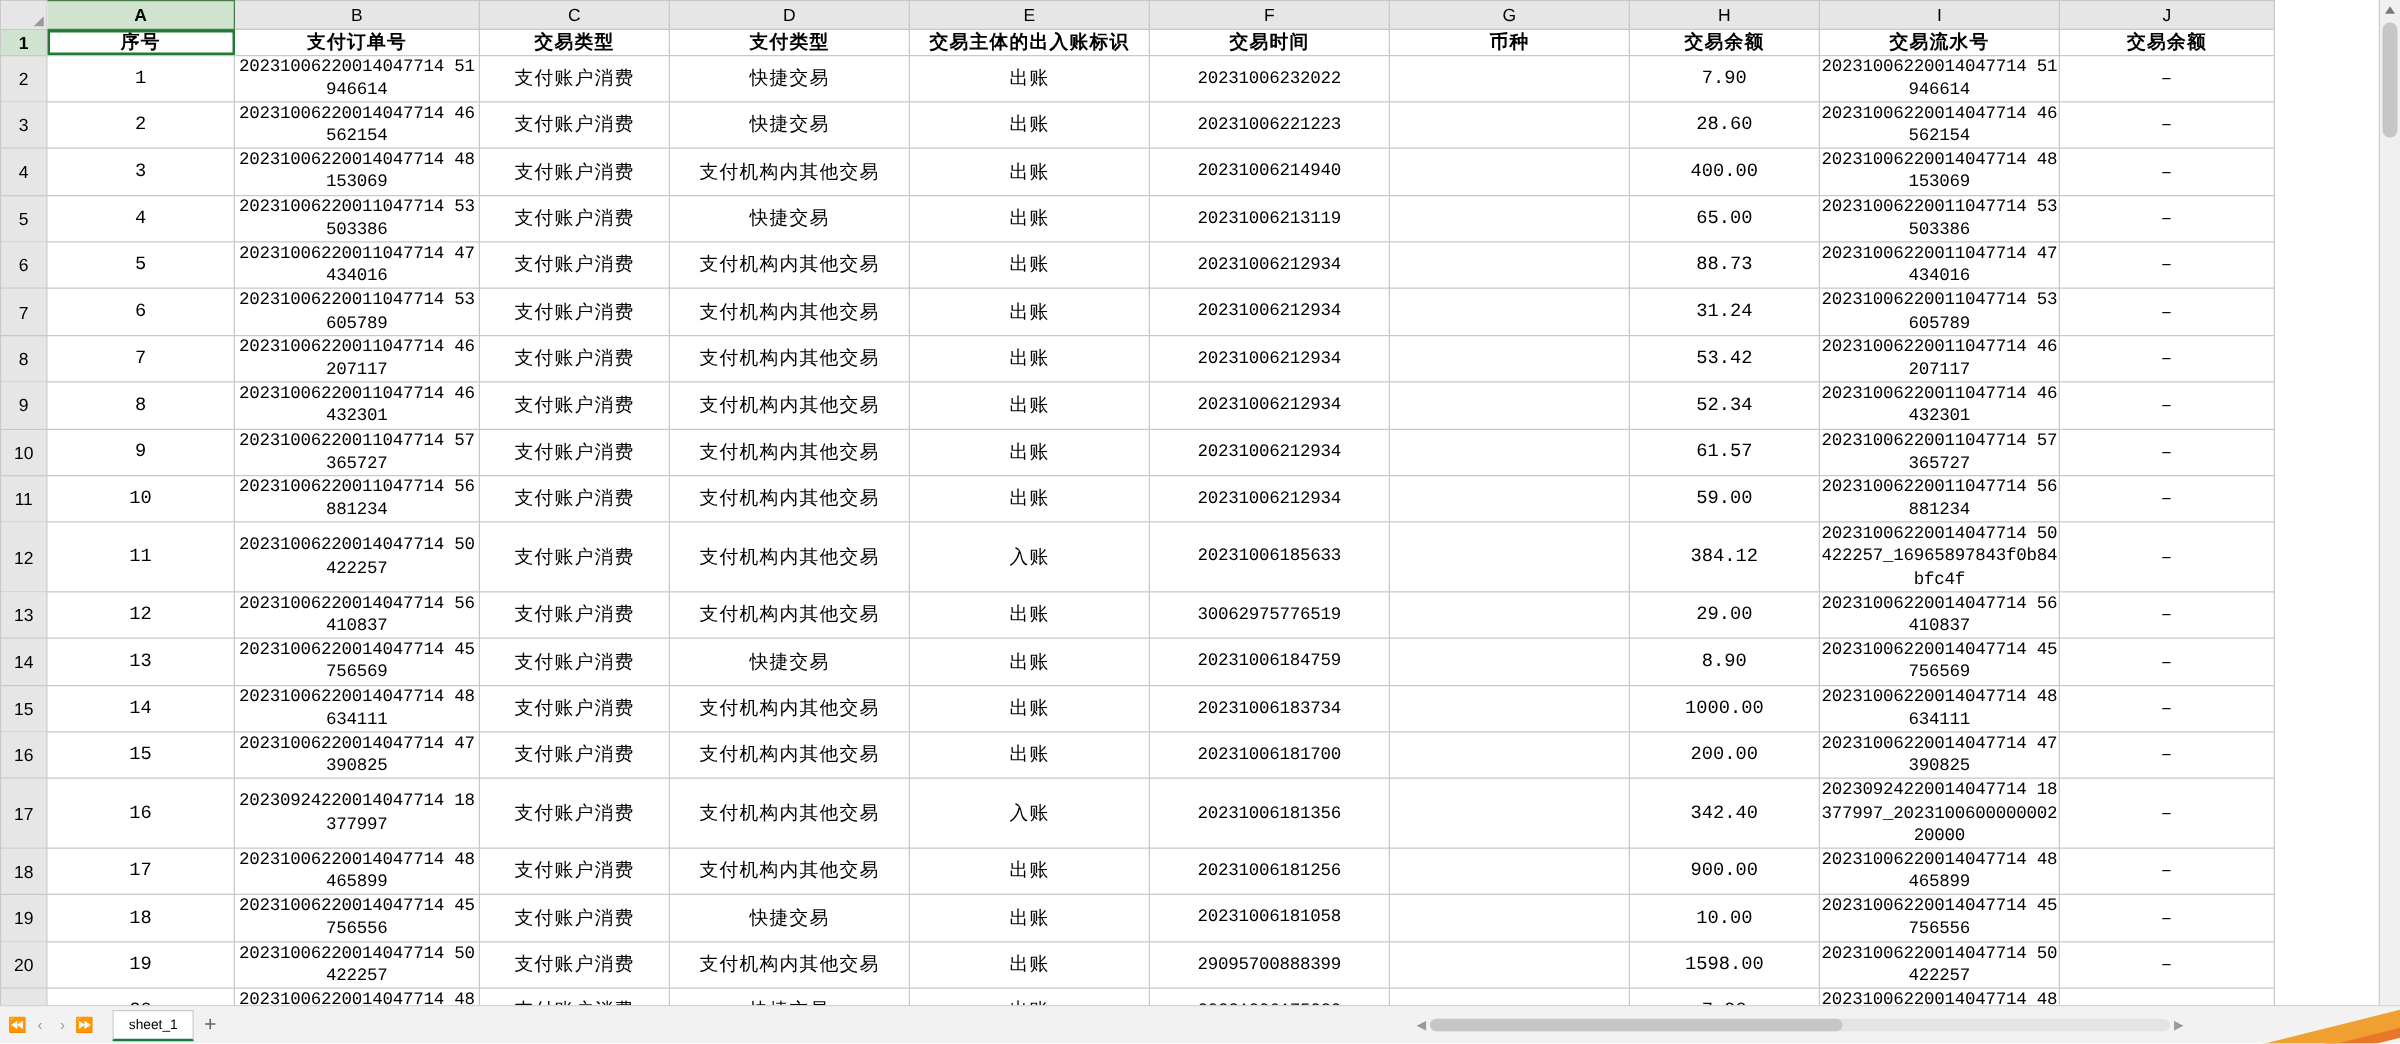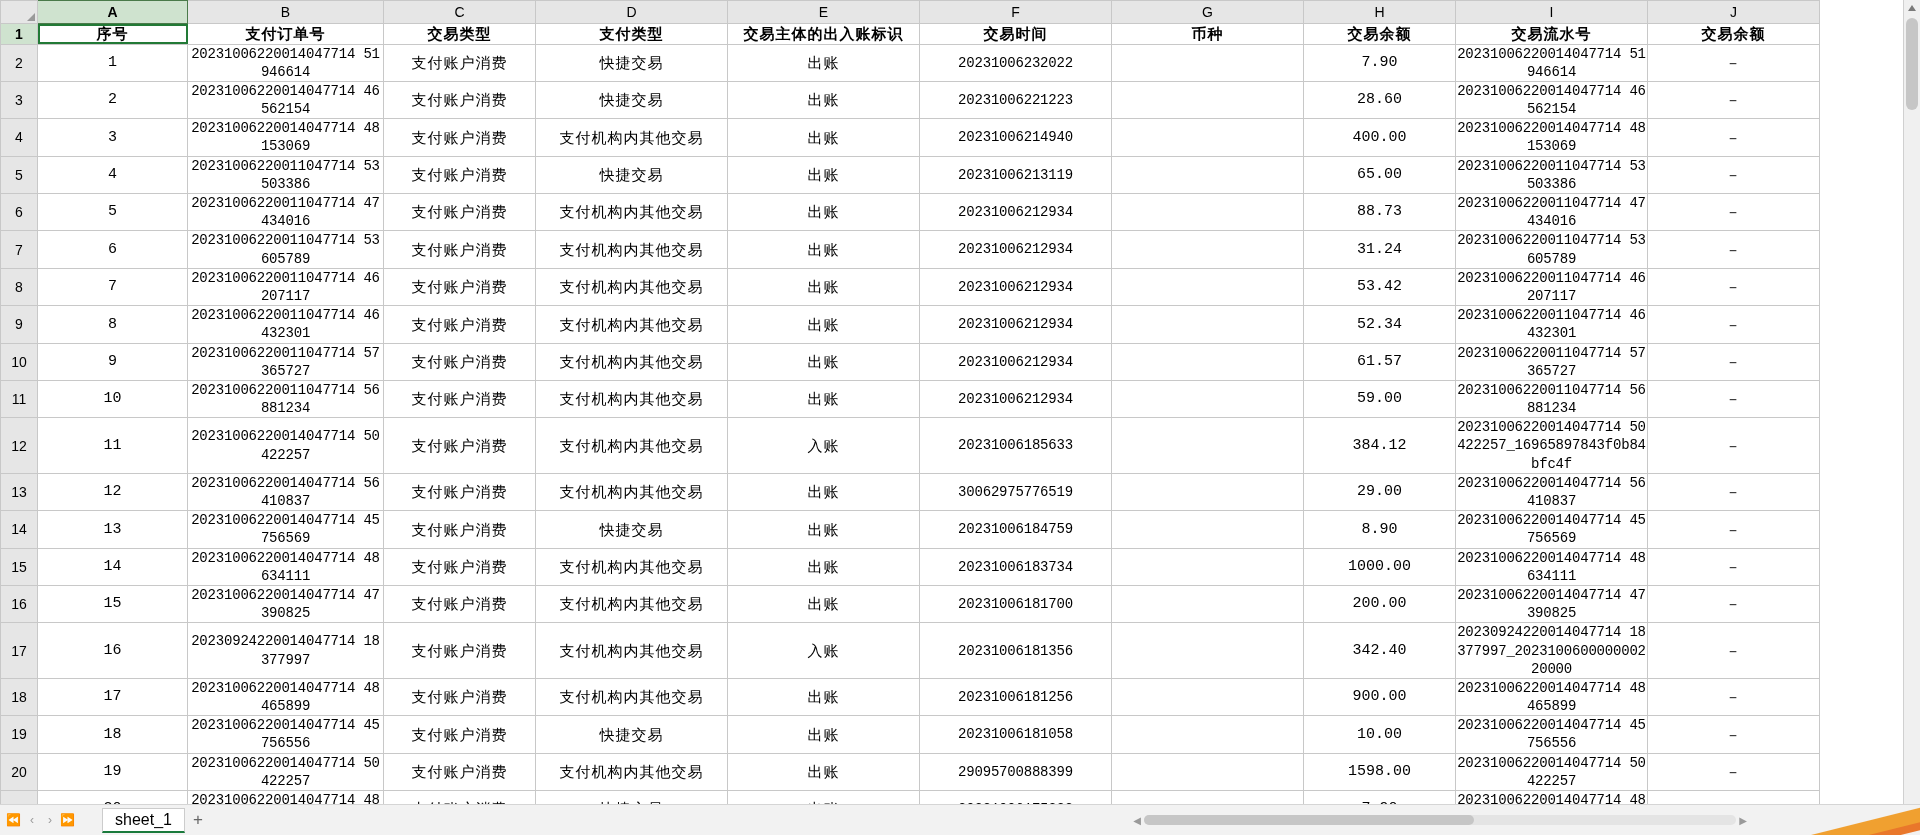--- a/index.html
+++ b/index.html
@@ -196,23 +196,23 @@
     font-size: 12px;
     color: #9a9a9a;
   }
   .sheettab {
     background: #ffffff;
     border: 1px solid #cccccc;
     border-bottom: 2px solid #1a7a3c;
     height: 22px;
     line-height: 22px;
     padding: 0 12px;
-    font-size: 16px;
+    font-size: 11px;
     color: #000;
-    margin-left: 20px;
+    margin-left: 8px;
   }
   .addsheet {
     margin-left: 8px;
     font-size: 17px;
     color: #666;
     cursor: default;
   }
   
   .hscroll {
     position: absolute;

